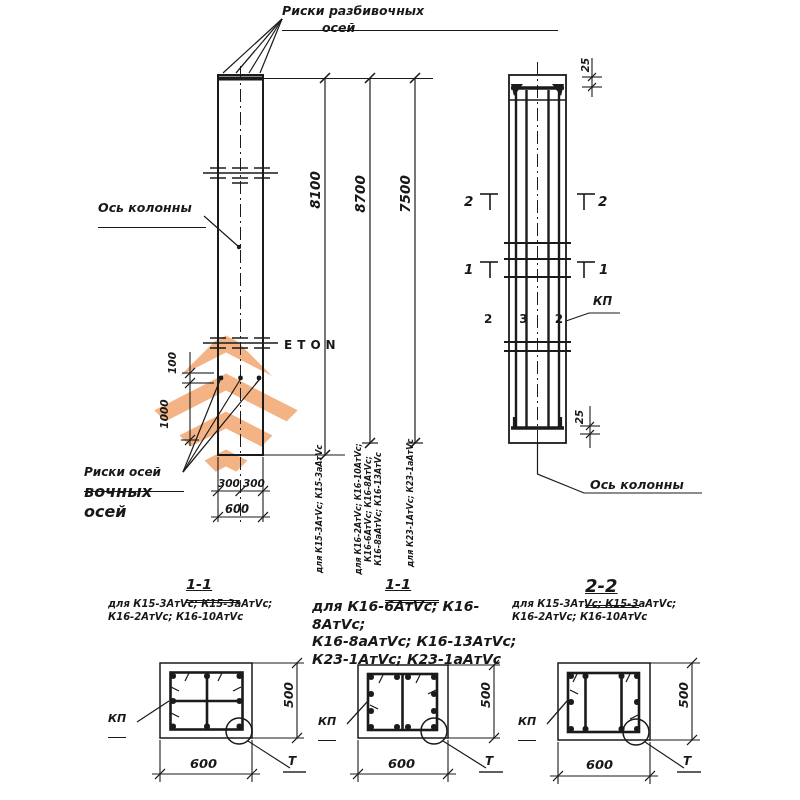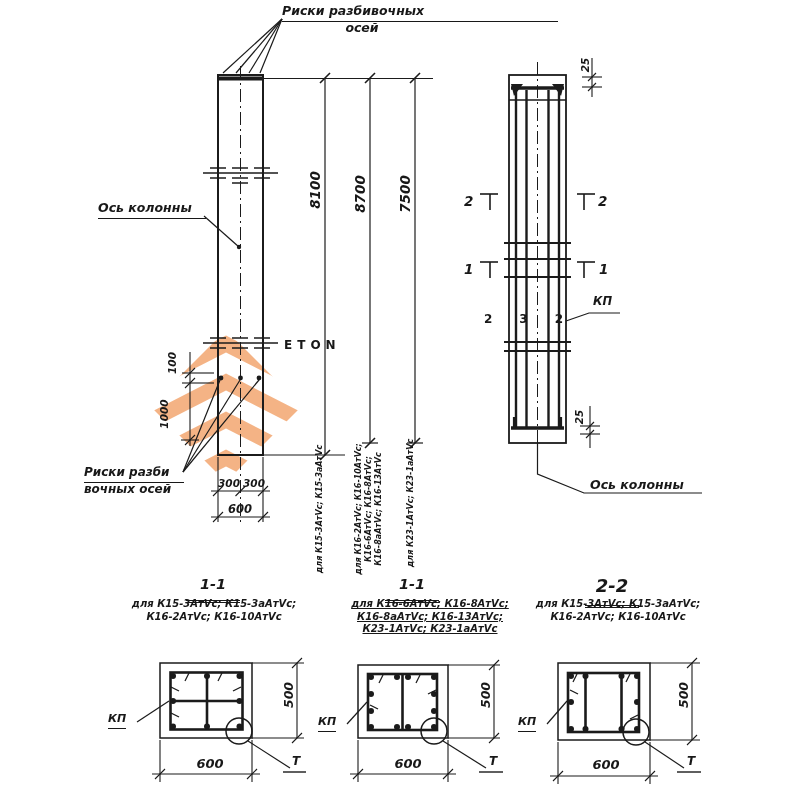--- a/index.html
+++ b/index.html
@@ -9,23 +9,23 @@
   .wm-word{left:284px;top:338px;font-size:118px;font-weight:bold;letter-spacing:5px;
            color:rgba(186,186,186,0.42);line-height:1;}
   .wm-num{left:484px;top:312px;font-size:43px;font-weight:bold;letter-spacing:27px;
           color:rgba(240,152,52,0.9);line-height:1;}
   .wm-logo{left:150px;top:330px;width:152px;height:152px;
            clip-path:polygon(50% 0,100% 50%,50% 100%,0 50%);}
   svg.lines{position:absolute;left:0;top:0;z-index:1;}
   .lbl{position:absolute;z-index:2;color:#181818;font-style:italic;font-weight:700;
        font-size:12px;line-height:1.25;white-space:pre-line;}
   .rot{transform:rotate(-90deg);transform-origin:top left;text-align:center;}
-  .ul{border-bottom:1.6px solid #181818;padding-bottom:2px;}
-  .dul{border-bottom:3px double #181818;padding-bottom:7px;}
-  .ctr{text-align:center;}
+  .ul{border-bottom:1.6px solid #181818;padding-bottom:11px;}
+  .dul{border-bottom:3px double #181818;padding-bottom:7px;text-decoration:underline;}
+  .ctr{}
 </style>
 </head>
 <body>
 
 <div id="stage">
 
   <div class="wm wm-logo">
     <svg width="152" height="152" viewBox="0 0 152 152">
       <g stroke="#f2a36b" stroke-width="15" fill="none" opacity="0.82">
         <path d="M-10 58 L76 14 L162 58"></path>
@@ -297,22 +297,22 @@
       <line x1="645" y1="742" x2="684" y2="768" stroke-width="1.2"></line>
       <line x1="677" y1="772" x2="701" y2="772" stroke-width="1.4"></line>
     </g>
   </svg>
 
   <div class="lbl ul" style="left:282px;top:3px;width:276px;font-size:12.5px;">Риски разбивочных</div>
   <div class="lbl ctr" style="left:322px;top:20px;width:80px;font-size:12.5px;">осей</div>
 
   <div class="lbl ul" style="left:98px;top:200px;width:108px;font-size:12.5px;">Ось колонны</div>
 
-  <div class="lbl ul" style="left:84px;top:465px;width:100px;font-size:12px;">Риски разби</div>
-  <div class="lbl" style="left:84px;top:482px;width:110px;font-size:12px;">вочных осей</div>
+  <div class="lbl ul" style="left:84px;top:465px;width:100px;font-size:12px;">Риски осей</div>
+  <div class="lbl" style="left:84px;top:482px;width:110px;font-size:16px;">вочных осей</div>
 
   <div class="lbl rot" style="left:166px;top:376px;width:26px;font-size:10.5px;">100</div>
   <div class="lbl rot" style="left:158px;top:438px;width:48px;font-size:10.5px;">1000</div>
 
   <div class="lbl ctr" style="left:218px;top:477px;width:22px;font-size:10.5px;">300</div>
   <div class="lbl ctr" style="left:243px;top:477px;width:22px;font-size:10.5px;">300</div>
   <div class="lbl ctr" style="left:225px;top:502px;width:30px;font-size:11.5px;">600</div>
 
   <div class="lbl rot" style="left:307px;top:233px;width:86px;font-size:13.5px;">8100</div>
   <div class="lbl rot" style="left:352px;top:237px;width:86px;font-size:13.5px;">8700</div>
@@ -334,21 +334,21 @@
 
   <div class="lbl" style="left:593px;top:294px;font-size:11.5px;">КП</div>
   <div class="lbl" style="left:590px;top:477px;width:112px;font-size:12.5px;">Ось колонны</div>
 
   <div class="lbl dul ctr" style="left:186px;top:575px;width:54px;font-size:14.5px;">1-1</div>
   <div class="lbl dul ctr" style="left:385px;top:575px;width:54px;font-size:14.5px;">1-1</div>
   <div class="lbl dul ctr" style="left:585px;top:575px;width:54px;font-size:18px;">2-2</div>
 
   <div class="lbl ctr" style="left:108px;top:598px;width:212px;font-size:10px;">для К15-3АтVс; К15-3аАтVс;
 К16-2АтVс; К16-10АтVс</div>
-  <div class="lbl ctr" style="left:324px;top:598px;width:212px;font-size:10px;text-decoration:underline;">для К16-6АтVс; К16-8АтVс;
+  <div class="lbl ctr" style="left:312px;top:598px;width:212px;font-size:14px;">для К16-6АтVс; К16-8АтVс;
 К16-8аАтVс; К16-13АтVс;
 К23-1АтVс; К23-1аАтVс</div>
   <div class="lbl ctr" style="left:512px;top:598px;width:212px;font-size:10px;">для К15-3АтVс; К15-3аАтVс;
 К16-2АтVс; К16-10АтVс</div>
 
   <div class="lbl ul" style="left:108px;top:712px;font-size:11px;">КП</div>
   <div class="lbl ul" style="left:318px;top:715px;font-size:11px;">КП</div>
   <div class="lbl ul" style="left:518px;top:715px;font-size:11px;">КП</div>
 
   <div class="lbl rot" style="left:281px;top:722px;width:54px;font-size:12.5px;">500</div>

